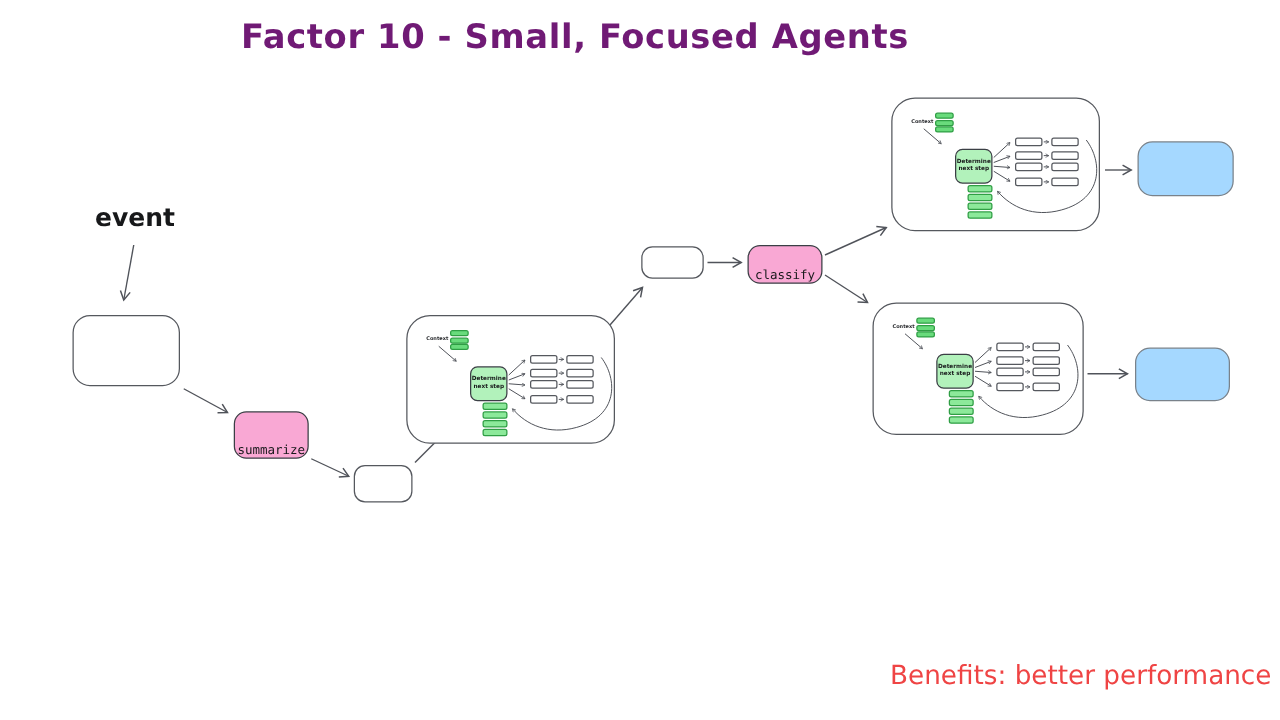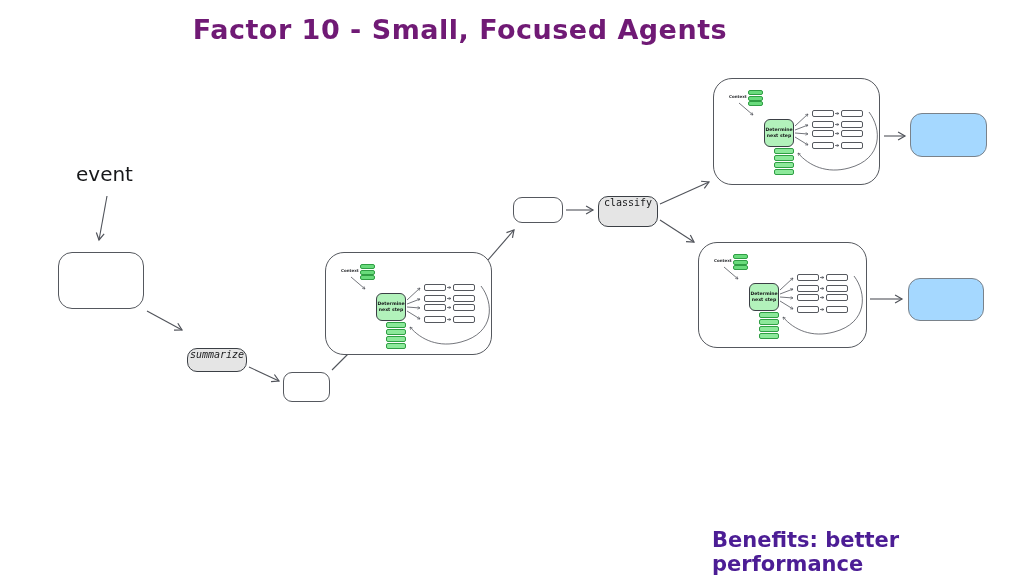--- a/index.html
+++ b/index.html
@@ -4,33 +4,33 @@
 <style>
   html,body{margin:0;padding:0;background:#fff;}
   .canvas{position:relative;width:1024px;height:576px;background:#ffffff;overflow:hidden;
           font-family:"DejaVu Sans",sans-serif;color:#1e1e1e;}
   svg{display:block;}
   .wires{position:absolute;left:0;top:0;pointer-events:none;}
 
   
   .title{position:absolute;left:180px;top:14px;width:560px;text-align:center;
          font-size:27px;font-weight:bold;letter-spacing:.5px;color:#701a75;}
-  .label-event{position:absolute;left:76px;top:162px;font-size:20px;font-weight:400;color:#17181a;}
+  .label-event{position:absolute;left:76px;top:162px;font-size:20px;font-weight:700;color:#17181a;}
   .note-left{position:absolute;left:10px;top:524px;font-size:17px;font-weight:600;
              line-height:22px;color:#8b949c;}
-  .note-right{position:absolute;left:712px;top:528px;font-size:21px;font-weight:700;color:#4c1d95;}
+  .note-right{position:absolute;left:712px;top:528px;font-size:21px;font-weight:400;color:#ef4444;}
 
   
   .node{position:absolute;background:#fff;border:1.2px solid #55585e;box-sizing:border-box;}
   .rect-a{left:58px;top:252px;width:86px;height:57px;border-radius:14px;}
   .rect-b{left:283px;top:372px;width:47px;height:30px;border-radius:9px;}
   .rect-c{left:513px;top:197px;width:50px;height:26px;border-radius:9px;}
-  .green{background:#e5e5e5;border:1.3px solid #3b3f45;display:flex;align-items:flex-start;justify-content:center;
+  .green{background:#f9a8d4;border:1.3px solid #3b3f45;display:flex;align-items:flex-end;justify-content:center;
          font-family:"DejaVu Sans Mono",monospace;font-size:10px;color:#17181a;}
-  .summarize{left:187px;top:348px;width:60px;height:24px;border-radius:10px;font-style:italic;}
+  .summarize{left:187px;top:329px;width:60px;height:38px;border-radius:10px;}
   .classify{left:598px;top:196px;width:60px;height:31px;border-radius:10px;}
   .blue{background:#a5d8ff;border:1.2px solid #7a828a;}
   .blue-top{left:910px;top:113px;width:77px;height:44px;border-radius:12px;}
   .blue-bottom{left:908px;top:278px;width:76px;height:43px;border-radius:12px;}
 
   
   .agent-slot{position:absolute;background:#fff;border:1.2px solid #55585e;border-radius:19px;box-sizing:border-box;}
   .agent-inner{position:absolute;left:0;top:0;width:167px;height:103px;}
   .ctx-label{position:absolute;left:15px;top:15px;font-size:4px;font-weight:600;color:#2b2d30;}
   .db-icon{position:absolute;left:34px;top:11px;width:14px;}

